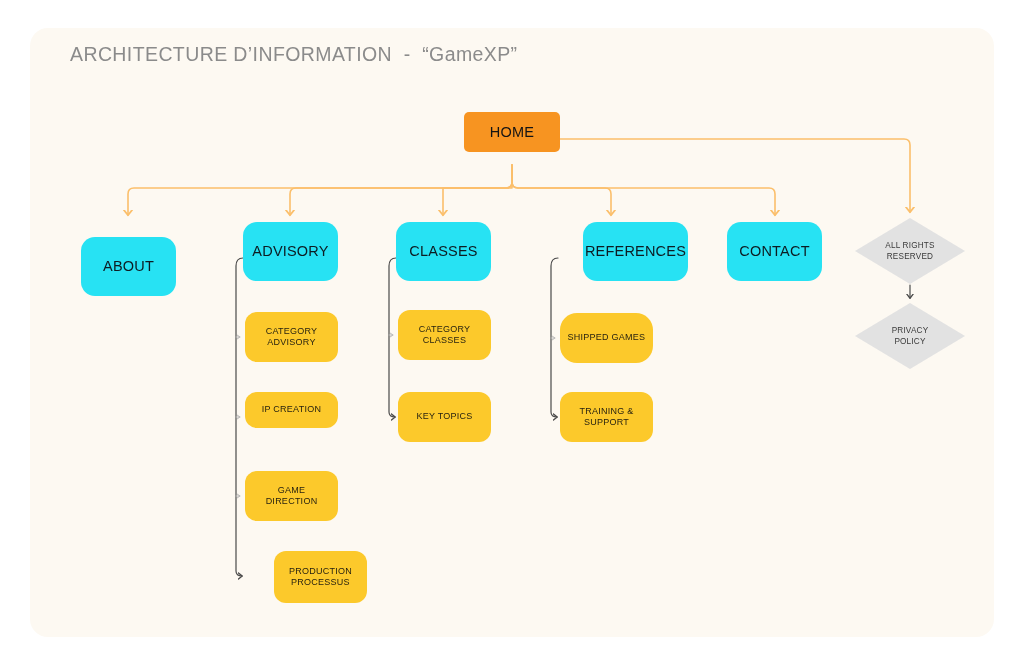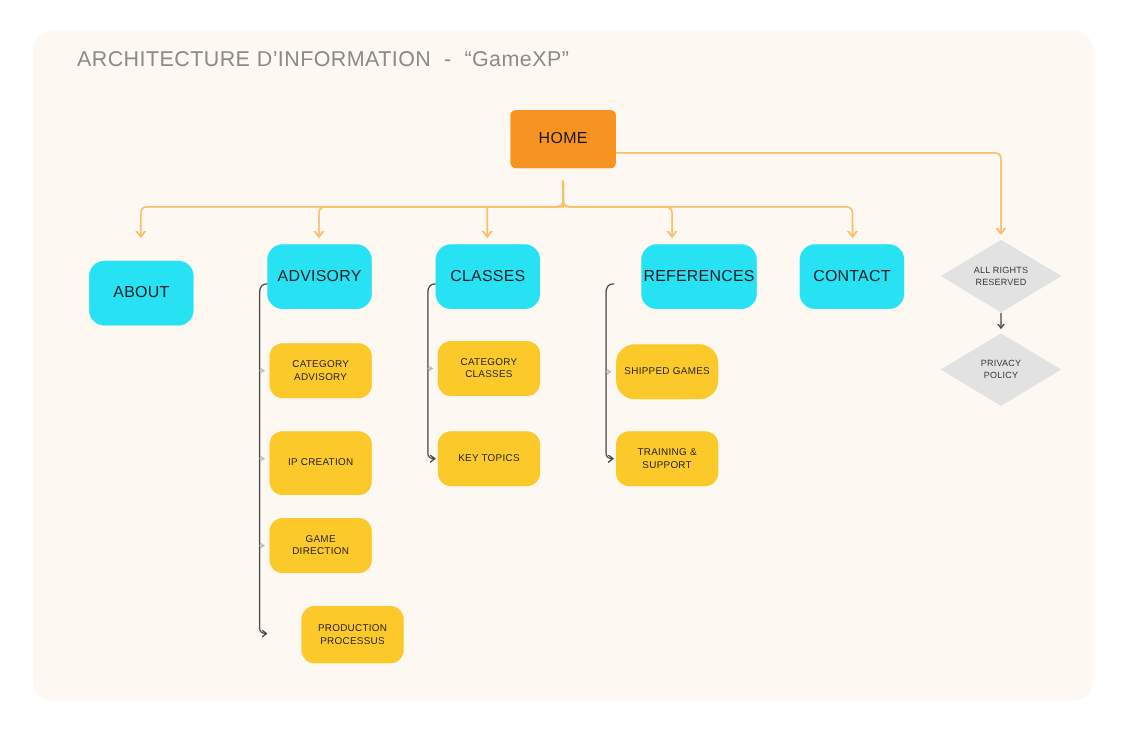--- a/index.html
+++ b/index.html
@@ -152,21 +152,21 @@
     </g>
 
     <g fill="none" stroke="#4a4a4a" stroke-width="1.2" stroke-linecap="round" stroke-linejoin="round">
       <path d="M558,258 Q551,258 551,266 L551,412 Q551,417 557,417" marker-end="url(#arrow-dark)"></path>
     </g>
     <g fill="none" stroke="#b9b9b9" stroke-width="1" stroke-linecap="round">
       <path d="M551,338 L555,338" marker-end="url(#arrow-faint)"></path>
     </g>
   </svg>
 
-  <div class="node node-home" style="left:464px; top:100px; width:96px; height:53px;">
+  <div class="node node-home" style="left:464px; top:112px; width:96px; height:40px;">
     <span>HOME</span>
   </div>
 
   <div class="node node-section" style="left:81px; top:222px; width:95px; height:59px;margin-top:15px;">
     <span>ABOUT</span>
   </div>
 
   <div class="node node-section" style="left:243px; top:222px; width:95px; height:59px;">
     <span>ADVISORY</span>
   </div>
@@ -181,21 +181,21 @@
 
   <div class="node node-section" style="left:727px; top:222px; width:95px; height:59px;">
     <span>CONTACT</span>
   </div>
 
   <div class="node node-leaf" style="left:245px; top:312px; width:93px; height:50px;">
     <span>CATEGORY
 ADVISORY</span>
   </div>
 
-  <div class="node node-leaf" style="left:245px; top:392px; width:93px; height:58px;">
+  <div class="node node-leaf" style="left:245px; top:392px; width:93px; height:36px;">
     <span>IP CREATION</span>
   </div>
 
   <div class="node node-leaf" style="left:245px; top:471px; width:93px; height:50px;">
     <span>GAME DIRECTION</span>
   </div>
 
   <div class="node node-leaf" style="left:245px; top:551px; width:93px; height:52px;margin-left:29px;">
     <span>PRODUCTION
 PROCESSUS</span>

